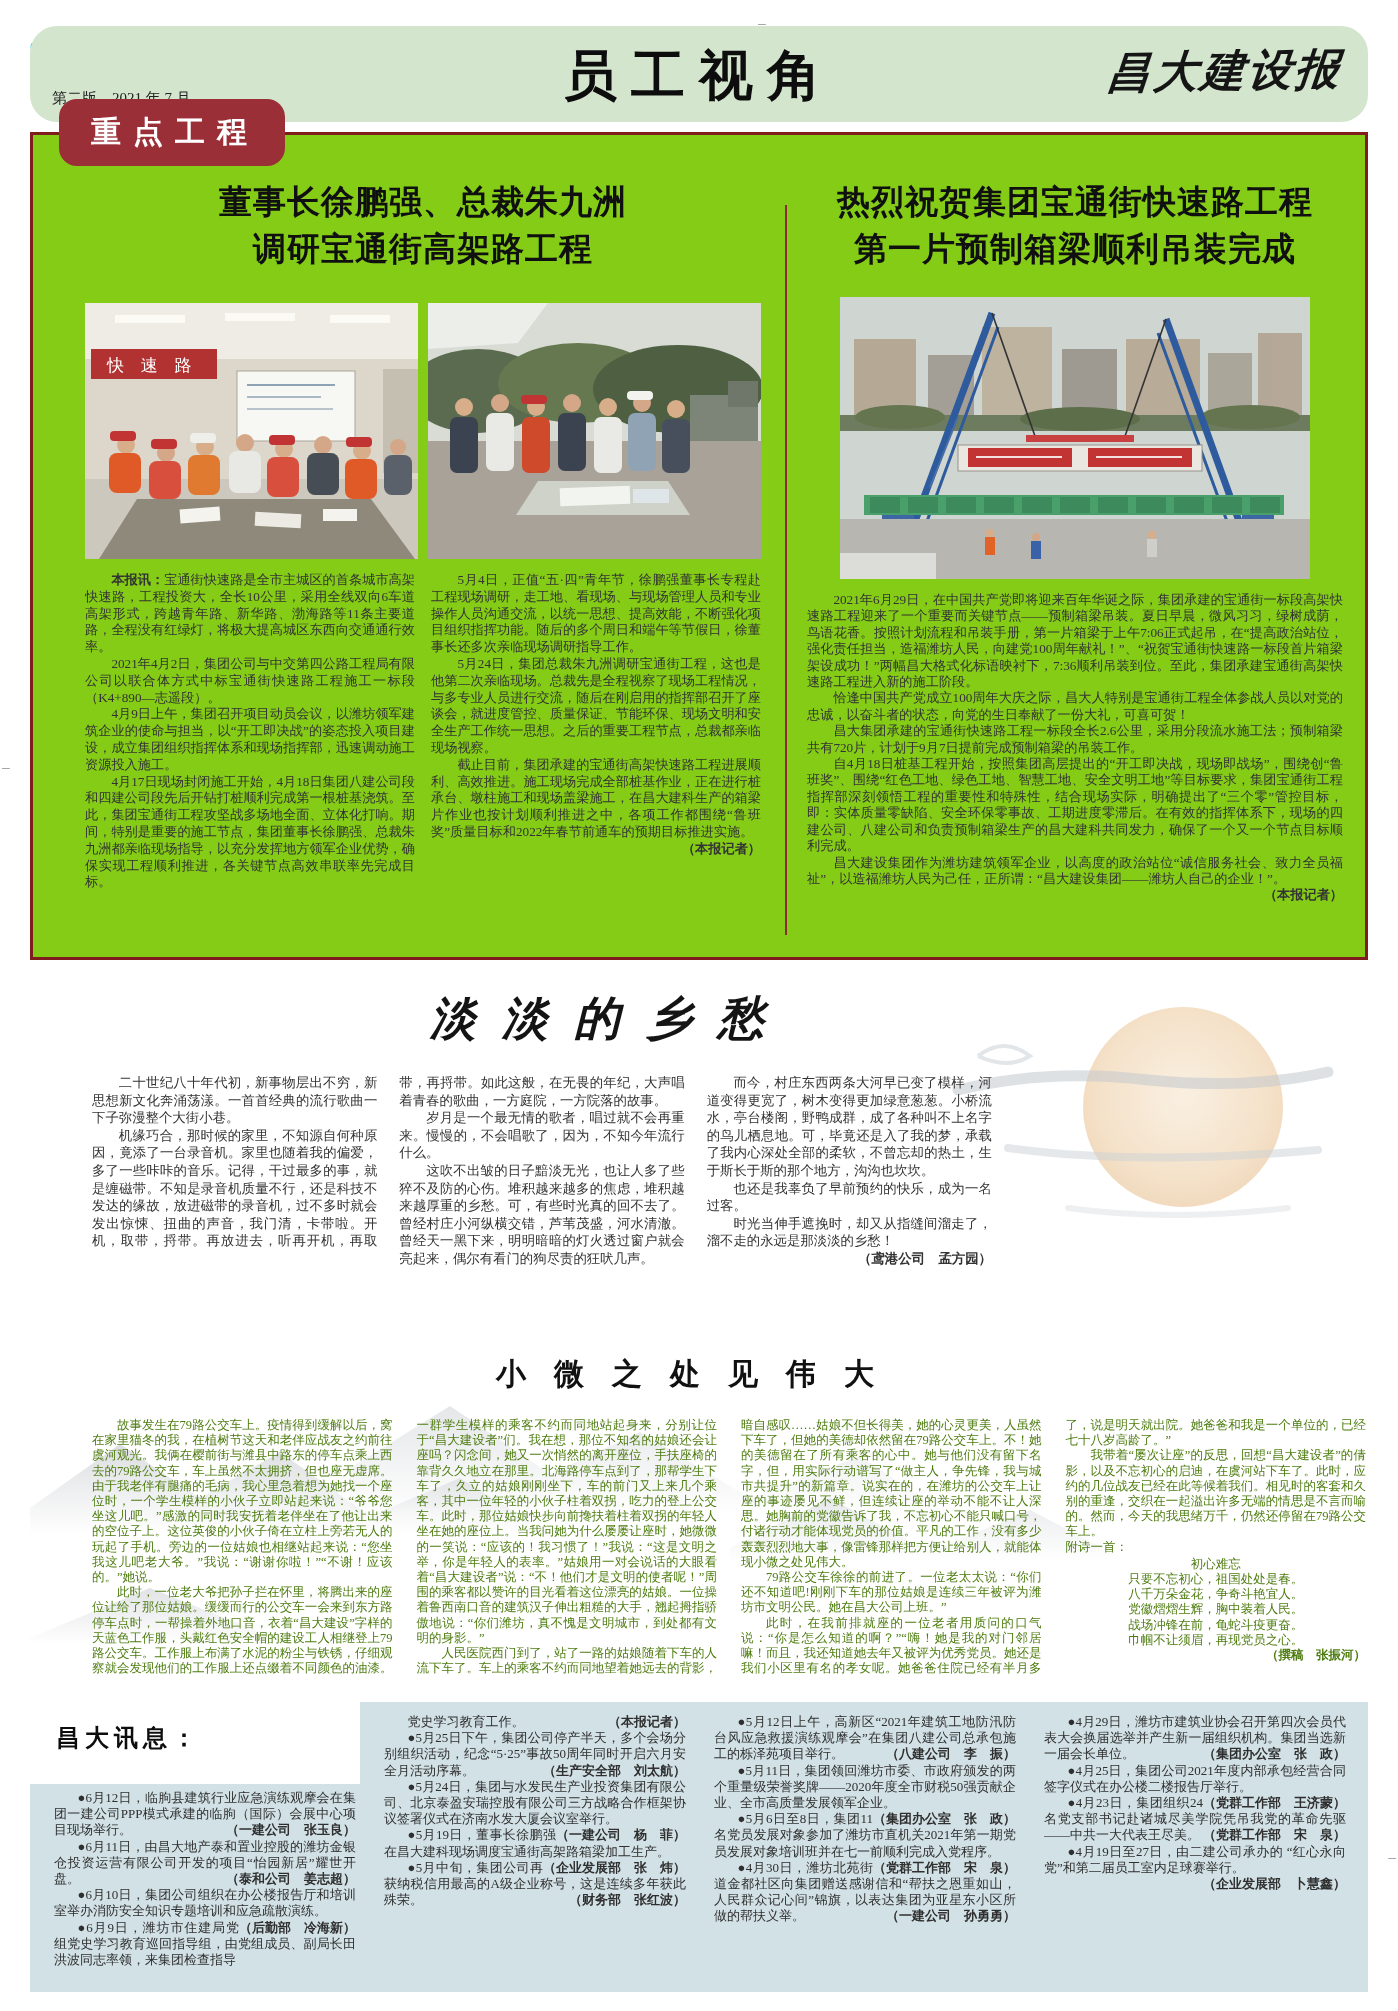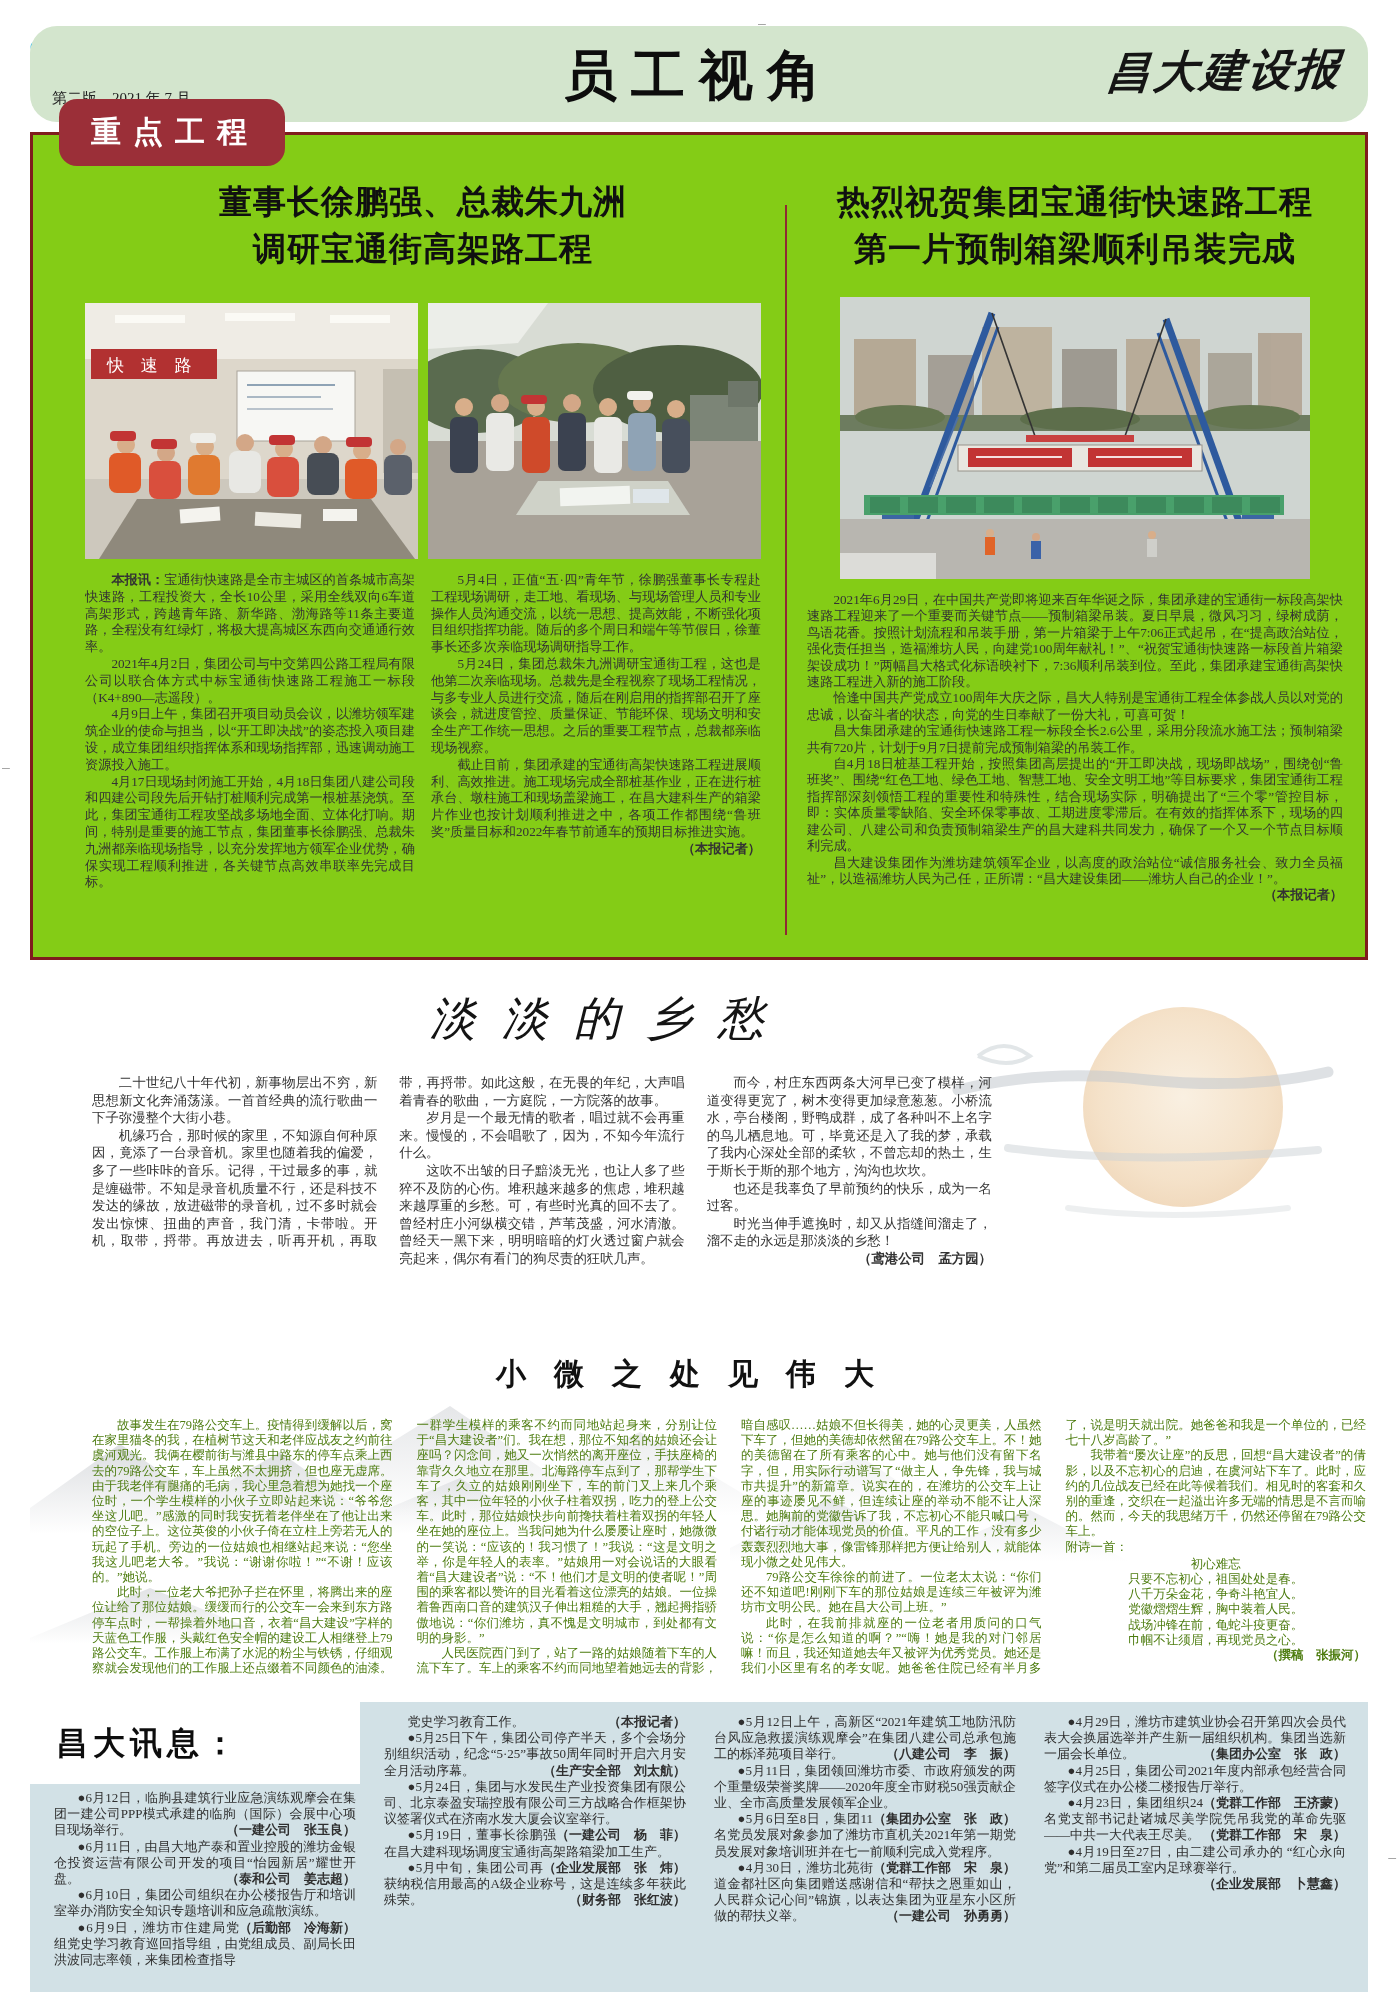--- a/index.html
+++ b/index.html
@@ -35,38 +35,38 @@
   .cols2{column-count:2;column-gap:16px;height:332px;}
   .body-right{height:352px;line-height:16.4px;}
   .para{margin:0;text-indent:2em;}
   .flow{display:contents;}
   .lead-label{font-weight:bold;}
   .sig{margin:0;text-align:right;font-weight:bold;}
   .byline-inline{float:right;font-weight:bold;}
   
   .essay1{position:absolute;top:972px;left:30px;width:1338px;height:362px;}
   .e1-title{position:absolute;left:290px;top:16px;width:580px;text-align:center;
-      font-weight:normal;font-style:italic;font-size:46px;letter-spacing:26px;color:#141414;}
+      font-weight:bold;font-style:italic;font-size:46px;letter-spacing:26px;color:#141414;}
   .e1-cols{position:absolute;left:62px;top:102px;width:900px;height:238px;column-count:3;column-gap:22px;
       font-size:13.4px;line-height:17.6px;text-align:justify;overflow:hidden;color:#333;}
   .moon{position:absolute;right:30px;top:0px;}
   
   .essay2{position:absolute;top:1338px;left:30px;width:1338px;height:356px;}
   .mountains{position:absolute;left:0;top:10px;z-index:0;}
   .e2-title{position:relative;z-index:2;text-align:center;margin:0;padding-top:16px;
       font-weight:bold;font-size:30px;letter-spacing:28px;color:#111;}
   .e2-cols{position:absolute;z-index:2;left:62px;top:80px;width:1274px;height:272px;column-count:4;column-gap:24px;
       font-size:12.5px;line-height:15.2px;text-align:justify;overflow:hidden;color:#4d7c0f;}
   .no-indent{margin:0;text-indent:0;}
   .poem-title{margin:2px 0 0 0;text-align:center;text-indent:0;}
   .poem-line{margin:0;text-align:center;text-indent:0;}
   
   .news{position:absolute;top:1702px;left:30px;width:1338px;height:290px;background:#d2e1e6;}
   .news-title-box{position:absolute;top:0;left:0;width:330px;height:82px;background:#fff;}
-  .news-title{position:absolute;left:26px;top:20px;font-weight:bold;font-size:32px;letter-spacing:5px;color:#0d0d0d;}
+  .news-title{position:absolute;left:26px;top:20px;font-weight:bold;font-size:24px;letter-spacing:5px;color:#0d0d0d;}
   .news-cols{position:absolute;left:24px;top:12px;width:1292px;height:266px;display:flex;gap:28px;
       font-size:13px;line-height:16.2px;text-align:justify;color:#2f2f2f;}
   .ncol{flex:1;overflow:hidden;}
   .ncol-first{padding-top:76px;}
   .news-item{margin:0;text-indent:1.8em;}
   .news-item span{text-indent:0;}
   .news-attr{float:right;font-weight:bold;}
 </style>
 </head>
 <body>

